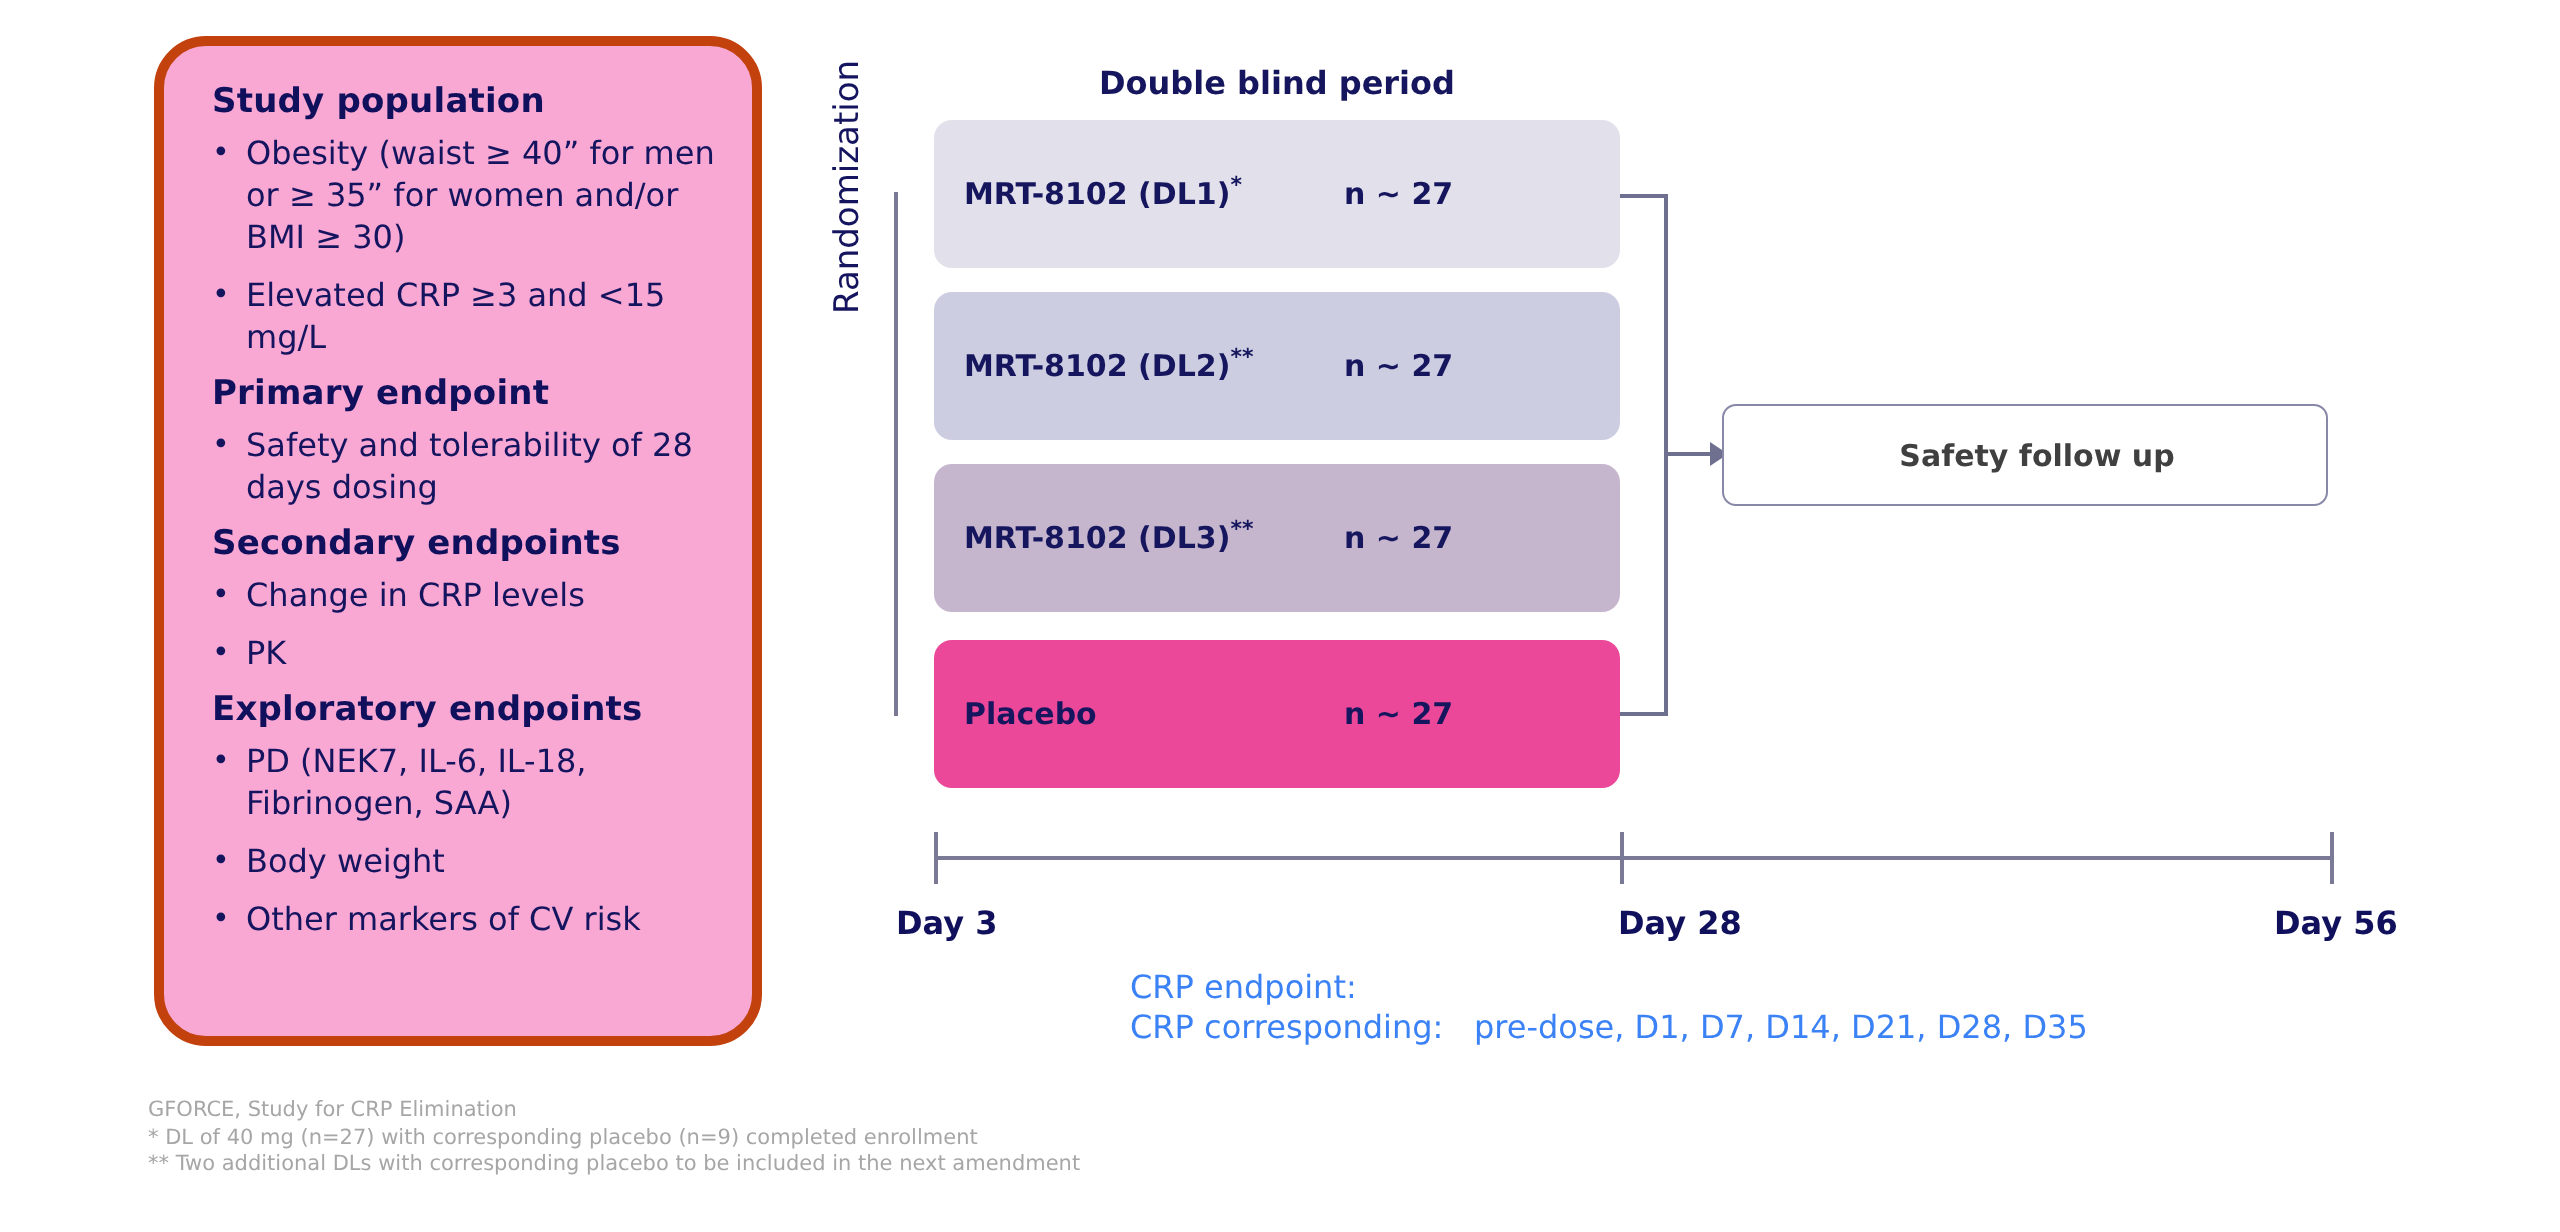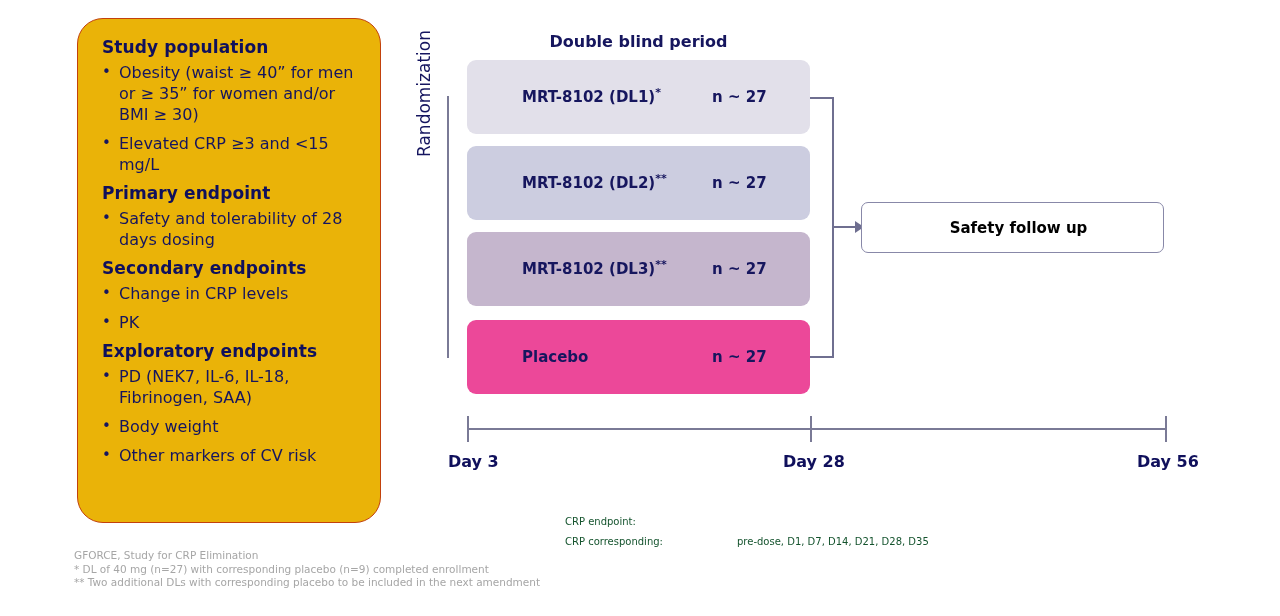--- a/index.html
+++ b/index.html
@@ -16,22 +16,22 @@
     color: #1a1a5e;
   }
 
   
   .study-panel {
     position: absolute;
     left: 77px;
     top: 18px;
     width: 304px;
     height: 505px;
-    background: #eab308;
-    border: 1px solid #c2410c;
+    background: #f9a8d4;
+    border: 5px solid #c2410c;
     border-radius: 26px;
     box-sizing: border-box;
     padding: 16px 18px 10px 24px;
   }
   .sec-head {
     font-weight: bold;
     font-size: 17px;
     color: #10105c;
     margin: 6px 0 5px 0;
     letter-spacing: 0.1px;
@@ -77,21 +77,20 @@
     box-sizing: border-box;
   }
   .arm-inner {
     position: absolute;
     top: 50%;
     transform: translateY(-50%);
     left: 0;
     right: 0;
     display: flex;
     align-items: center;
-    padding-left: 40px;
   }
   .arm-label {
     margin-left: 15px;
     width: 190px;
     font-weight: bold;
     font-size: 15px;
     color: #16165e;
     white-space: nowrap;
   }
   .arm-n {
@@ -165,21 +164,21 @@
     height: 51px;
     border: 1.5px solid #8888a8;
     border-radius: 7px;
     background: #ffffff;
     box-sizing: border-box;
     display: flex;
     align-items: center;
     justify-content: center;
     font-weight: bold;
     font-size: 15px;
-    color: #000000;
+    color: #404040;
     padding-left: 12px;
   }
 
   
   .axis-line {
     position: absolute;
     left: 467px;
     top: 428px;
     width: 699px;
     height: 2px;
@@ -199,24 +198,23 @@
     font-size: 16px;
     color: #10105c;
     white-space: nowrap;
   }
 
   
   .crp-block {
     position: absolute;
     left: 565px;
     top: 484px;
-    font-size: 10px;
+    font-size: 16px;
     line-height: 20px;
-    color: #14532d;
-    margin-top: 28px;
+    color: #3b82f6;
   }
   .crp-row { display: flex; }
   .crp-key { width: 172px; flex: 0 0 172px; }
   .crp-val { white-space: nowrap; }
 
   
   .footnotes {
     position: absolute;
     left: 74px;
     top: 549px;
@@ -307,21 +305,21 @@
 
 <div class="followup-box">
   <span>Safety follow up</span>
 </div>
 
 <div class="axis-line"></div>
 <div id="timeline-container">
     <div class="axis-tick" style="left: 467px;"></div>
     <div class="axis-label" style="left: 448px;">Day 3</div>
     <div class="axis-tick" style="left: 810px;"></div>
-    <div class="axis-label" style="left: 783px;">Day 28</div>
+    <div class="axis-label" style="left: 809px;">Day 28</div>
     <div class="axis-tick" style="left: 1165px;"></div>
     <div class="axis-label" style="left: 1137px;">Day 56</div>
   </div>
 
 <div class="crp-block">
   <div id="crp-container">
       <div class="crp-row">
         <span class="crp-key">CRP endpoint:</span>
       </div>
       <div class="crp-row">

